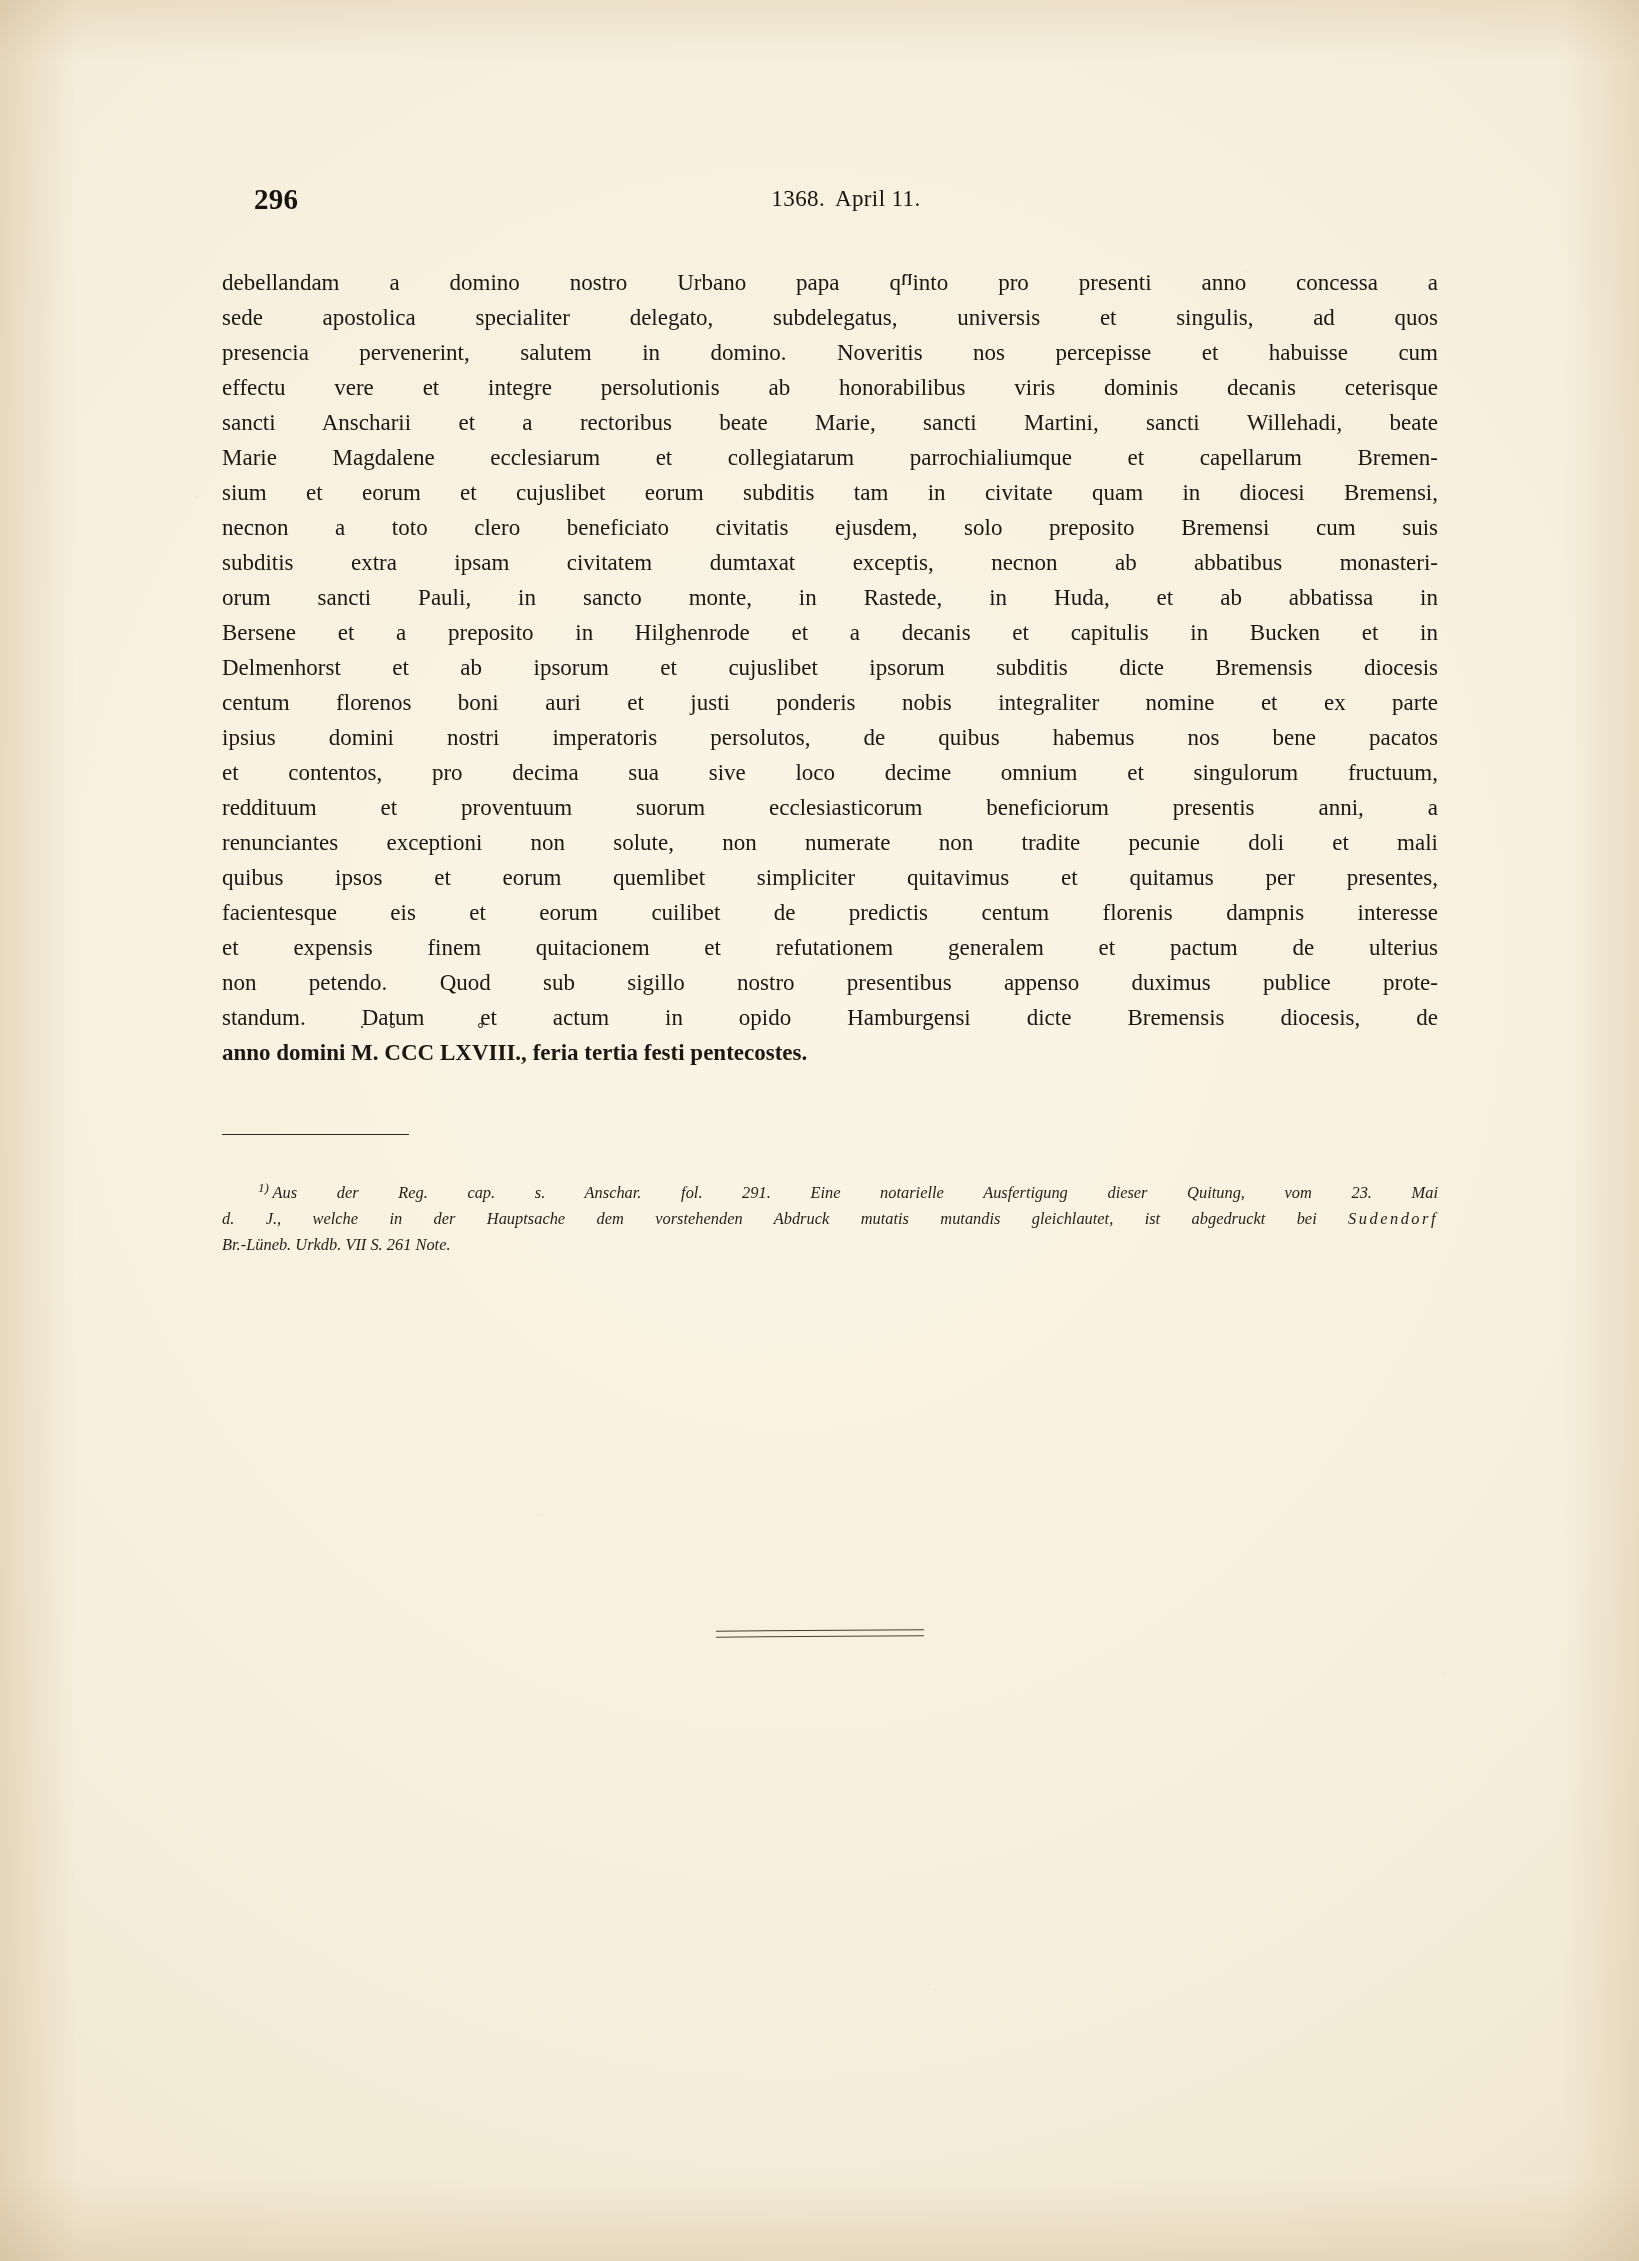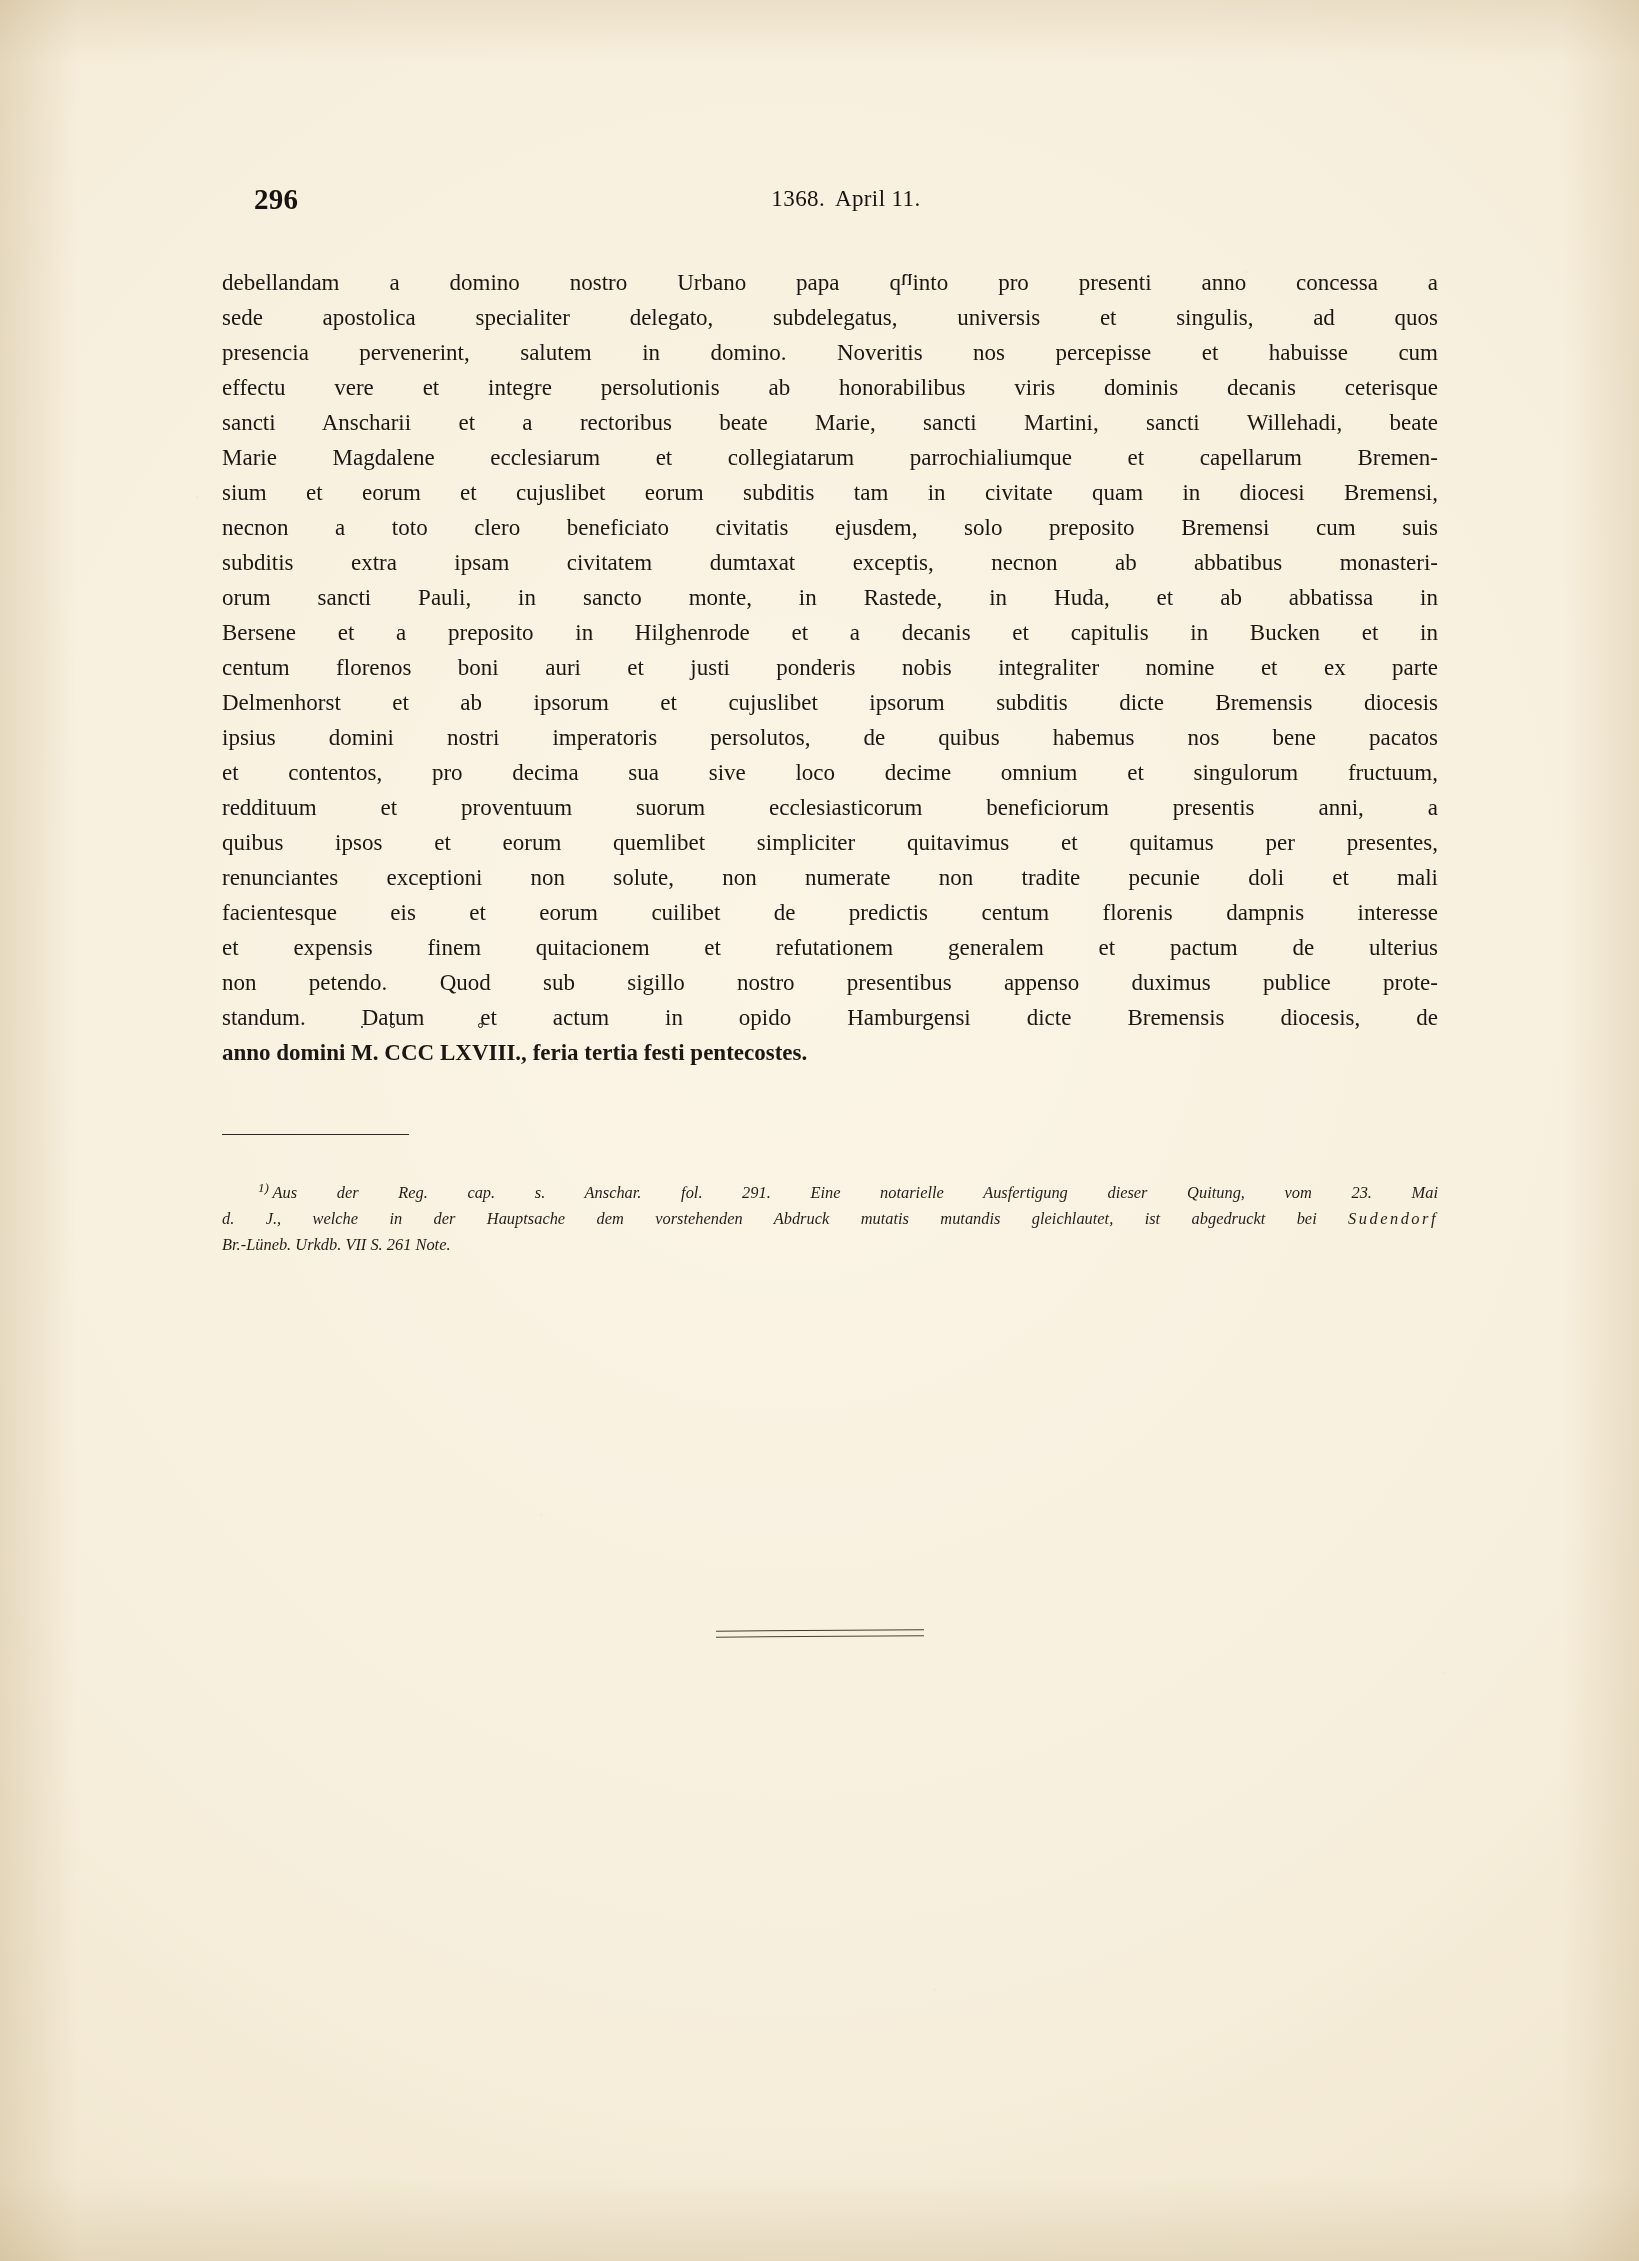--- a/index.html
+++ b/index.html
@@ -224,27 +224,27 @@
         <span class="line j">sede apostolica specialiter delegato, subdelegatus, universis et singulis, ad quos</span>
         <span class="line j">presencia pervenerint, salutem in domino.  Noveritis nos percepisse et habuisse cum</span>
         <span class="line j">effectu vere et integre persolutionis ab honorabilibus viris dominis decanis ceterisque</span>
         <span class="line j">sancti Anscharii et a rectoribus beate Marie, sancti Martini, sancti Willehadi, beate</span>
         <span class="line j">Marie Magdalene ecclesiarum et collegiatarum parrochialiumque et capellarum Bremen-</span>
         <span class="line j">sium et eorum et cujuslibet eorum subditis tam in civitate quam in diocesi Bremensi,</span>
         <span class="line j">necnon a toto clero beneficiato civitatis ejusdem, solo preposito Bremensi cum suis</span>
         <span class="line j">subditis extra ipsam civitatem dumtaxat exceptis, necnon ab abbatibus monasteri-</span>
         <span class="line j">orum sancti Pauli, in sancto monte, in Rastede, in Huda, et ab abbatissa in</span>
         <span class="line j">Bersene et a preposito in Hilghenrode et a decanis et capitulis in Bucken et in</span>
+        <span class="line j">Delmenhorst et ab ipsorum et cujuslibet ipsorum subditis dicte Bremensis diocesis</span>
         <span class="line j">centum florenos boni auri et justi ponderis nobis integraliter nomine et ex parte</span>
-        <span class="line j">Delmenhorst et ab ipsorum et cujuslibet ipsorum subditis dicte Bremensis diocesis</span>
         <span class="line j">ipsius domini nostri imperatoris persolutos, de quibus habemus nos bene pacatos</span>
         <span class="line j">et contentos, pro decima sua sive loco decime omnium et singulorum fructuum,</span>
         <span class="line j">reddituum et proventuum suorum ecclesiasticorum beneficiorum presentis anni, a</span>
+        <span class="line j">renunciantes exceptioni non solute, non numerate non tradite pecunie doli et mali</span>
         <span class="line j">quibus ipsos et eorum quemlibet simpliciter quitavimus et quitamus per presentes,</span>
-        <span class="line j">renunciantes exceptioni non solute, non numerate non tradite pecunie doli et mali</span>
         <span class="line j">facientesque eis et eorum cuilibet de predictis centum florenis dampnis interesse</span>
         <span class="line j">et expensis finem quitacionem et refutationem generalem et pactum de ulterius</span>
         <span class="line j">non petendo.  Quod sub sigillo nostro presentibus appenso duximus publice prote-</span>
         <span class="line j">standum.  Datum et actum in opido Hamburgensi dicte Bremensis diocesis, de</span>
         <span class="line last"><span>anno domini </span><span class="dotover">M</span><span>. </span><span class="ring">C</span><span>CC</span><span> LX</span><span class="ring">V</span><span>III.,</span><span> feria tertia festi pentecostes.</span></span>
       </p>
     </div>
 
     <div class="fn-rule"></div>
 

